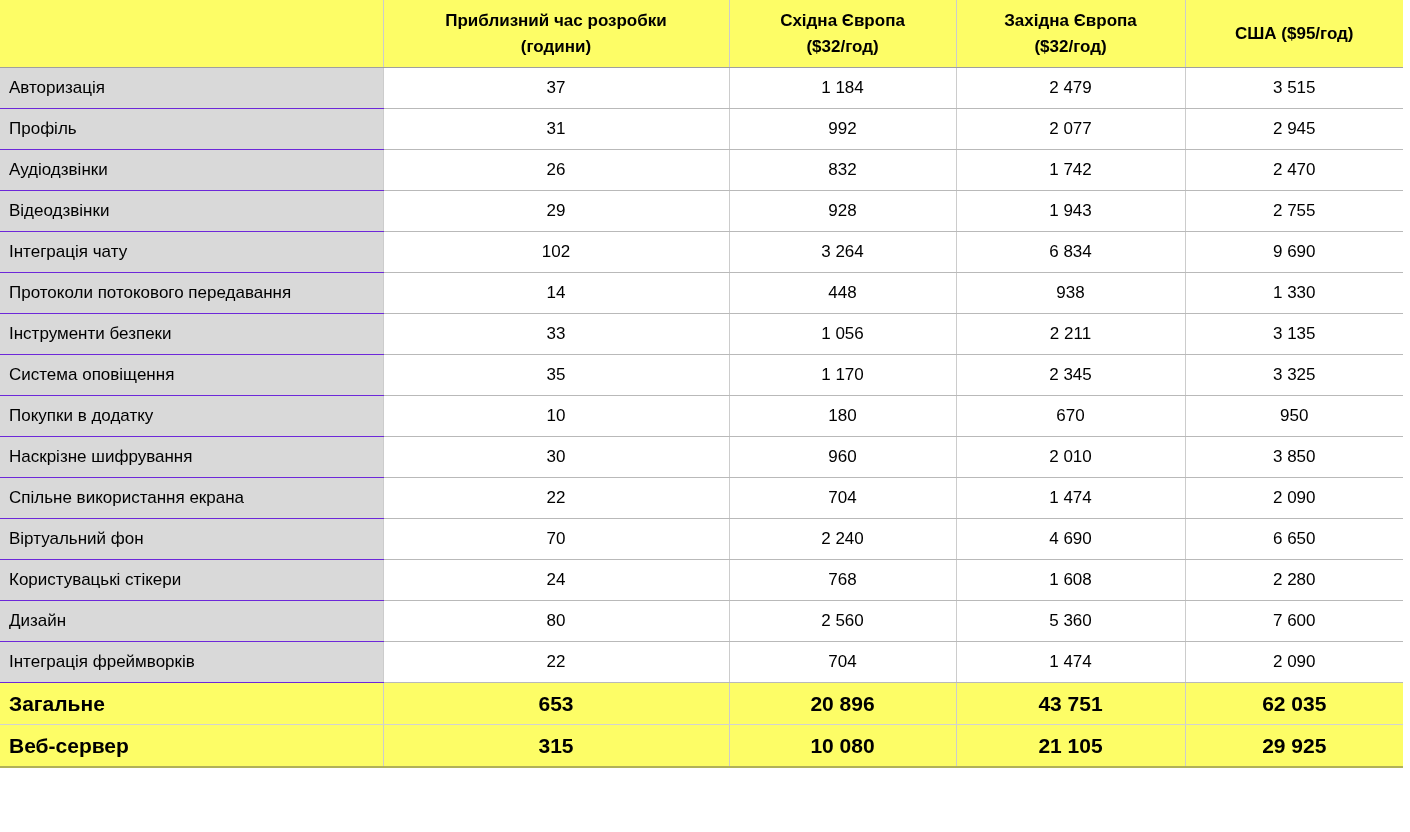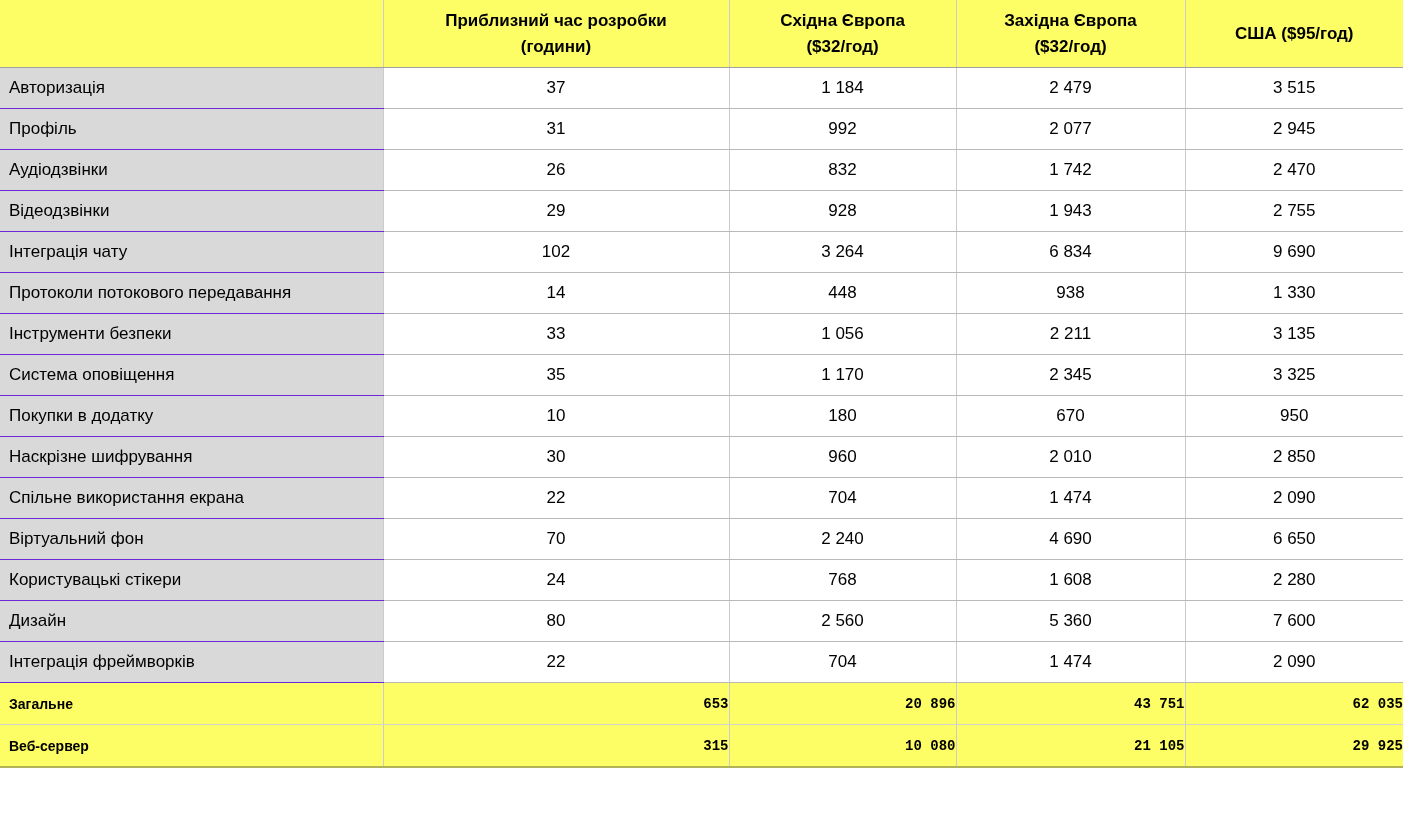--- a/index.html
+++ b/index.html
@@ -53,30 +53,30 @@
   }
   td.val {
     background: #FFFFFF;
     text-align: center;
     border-bottom: 1px solid #b9b9b9;
   }
 
   tfoot td {
     background: #FDFD66;
     height: 41px;
-    font-size: 14px;
+    font-size: 21px;
     font-weight: bold;
     vertical-align: middle;
     padding: 0;
   }
   tfoot td.lbl-total {
     text-align: left;
     padding-left: 9px;
   }
-  tfoot td.val-total { text-align: right; font-family: Liberation Mono, monospace; }
+  tfoot td.val-total { text-align: center; }
   tfoot tr.total-row td { border-bottom: 1px solid #d2d2d2; }
   tfoot tr.server-row td { border-bottom: 2px solid #b1b158; }
 
   .hline { display: block; }
 </style>
 </head>
 <body>
 
 <div class="sheet">
   <table class="estimate">
@@ -169,21 +169,21 @@
         <td class="val c-sep">10</td>
         <td class="val c-sep">180</td>
         <td class="val c-sep">670</td>
         <td class="val c-sep">950</td>
       </tr>
       <tr>
         <td class="lbl">Наскрізне шифрування</td>
         <td class="val c-sep">30</td>
         <td class="val c-sep">960</td>
         <td class="val c-sep">2 010</td>
-        <td class="val c-sep">2 850</td>
+        <td class="val c-sep">3 850</td>
       </tr>
       <tr>
         <td class="lbl">Спільне використання екрана</td>
         <td class="val c-sep">22</td>
         <td class="val c-sep">704</td>
         <td class="val c-sep">1 474</td>
         <td class="val c-sep">2 090</td>
       </tr>
       <tr>
         <td class="lbl">Віртуальний фон</td>

